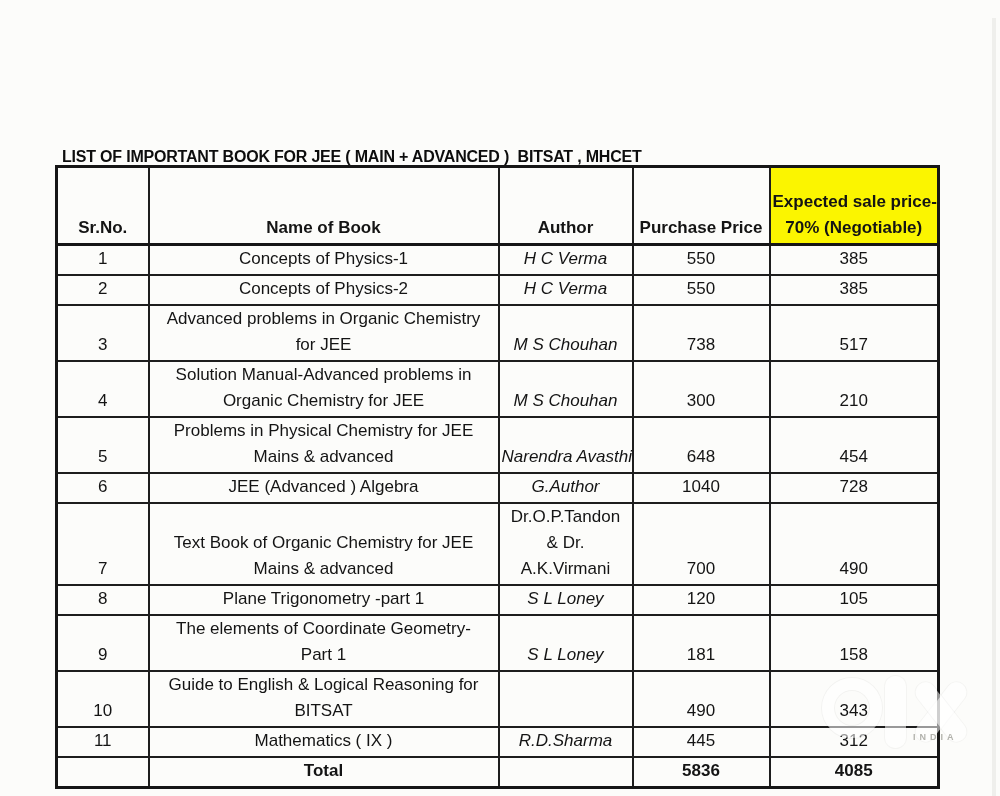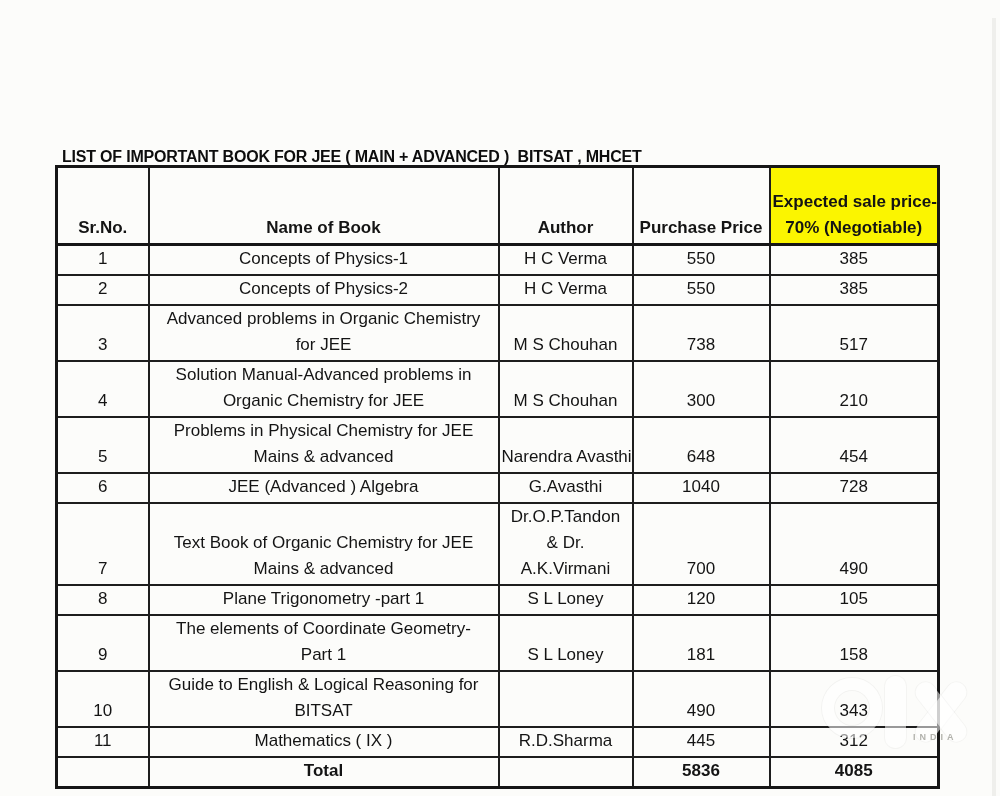--- a/index.html
+++ b/index.html
@@ -23,21 +23,21 @@
   .book-table th,.book-table td{
     border:2px solid #1d1d1d;
     vertical-align:bottom;text-align:center;
     font-size:17px;line-height:26px;
     padding:0 2px 2px 2px;overflow:hidden;
     white-space:pre-line;
   }
   .book-table thead tr{height:78px;}
   .book-table thead th{font-weight:bold;border-bottom:3px solid #161616;}
   th.highlight{white-space:pre;margin-left:35px;}
-  td.nowrap{white-space:pre;}
+  td.nowrap{white-space:pre;font-style:italic;}
   .bold{font-weight:bold;}
   
   .wm{position:absolute;left:0;top:0;width:1000px;height:588px;z-index:5;pointer-events:none;}
   .wm-o{
     position:absolute;left:822px;top:678px;width:36px;height:36px;
     border:12px solid rgba(255,255,255,0.55);border-radius:50%;
     box-shadow:0 0 0 1px rgba(0,0,0,0.04), inset 0 0 0 1px rgba(0,0,0,0.04);
   }
   .wm-l{
     position:absolute;left:885px;top:676px;width:21px;height:72px;
@@ -120,21 +120,21 @@
         <td>5</td>
         <td>Problems in Physical Chemistry for JEE
 Mains &amp; advanced</td>
         <td class="nowrap">Narendra Avasthi</td>
         <td>648</td>
         <td>454</td>
       </tr>
       <tr style="height: 27px;">
         <td>6</td>
         <td>JEE (Advanced ) Algebra</td>
-        <td class="nowrap">G.Avasthi</td>
+        <td class="nowrap">G.Author</td>
         <td>1040</td>
         <td>728</td>
       </tr>
       <tr style="height: 80px;">
         <td>7</td>
         <td>Text Book of Organic Chemistry for JEE
 Mains &amp; advanced</td>
         <td>Dr.O.P.Tandon
 &amp; Dr.
 A.K.Virmani</td>

